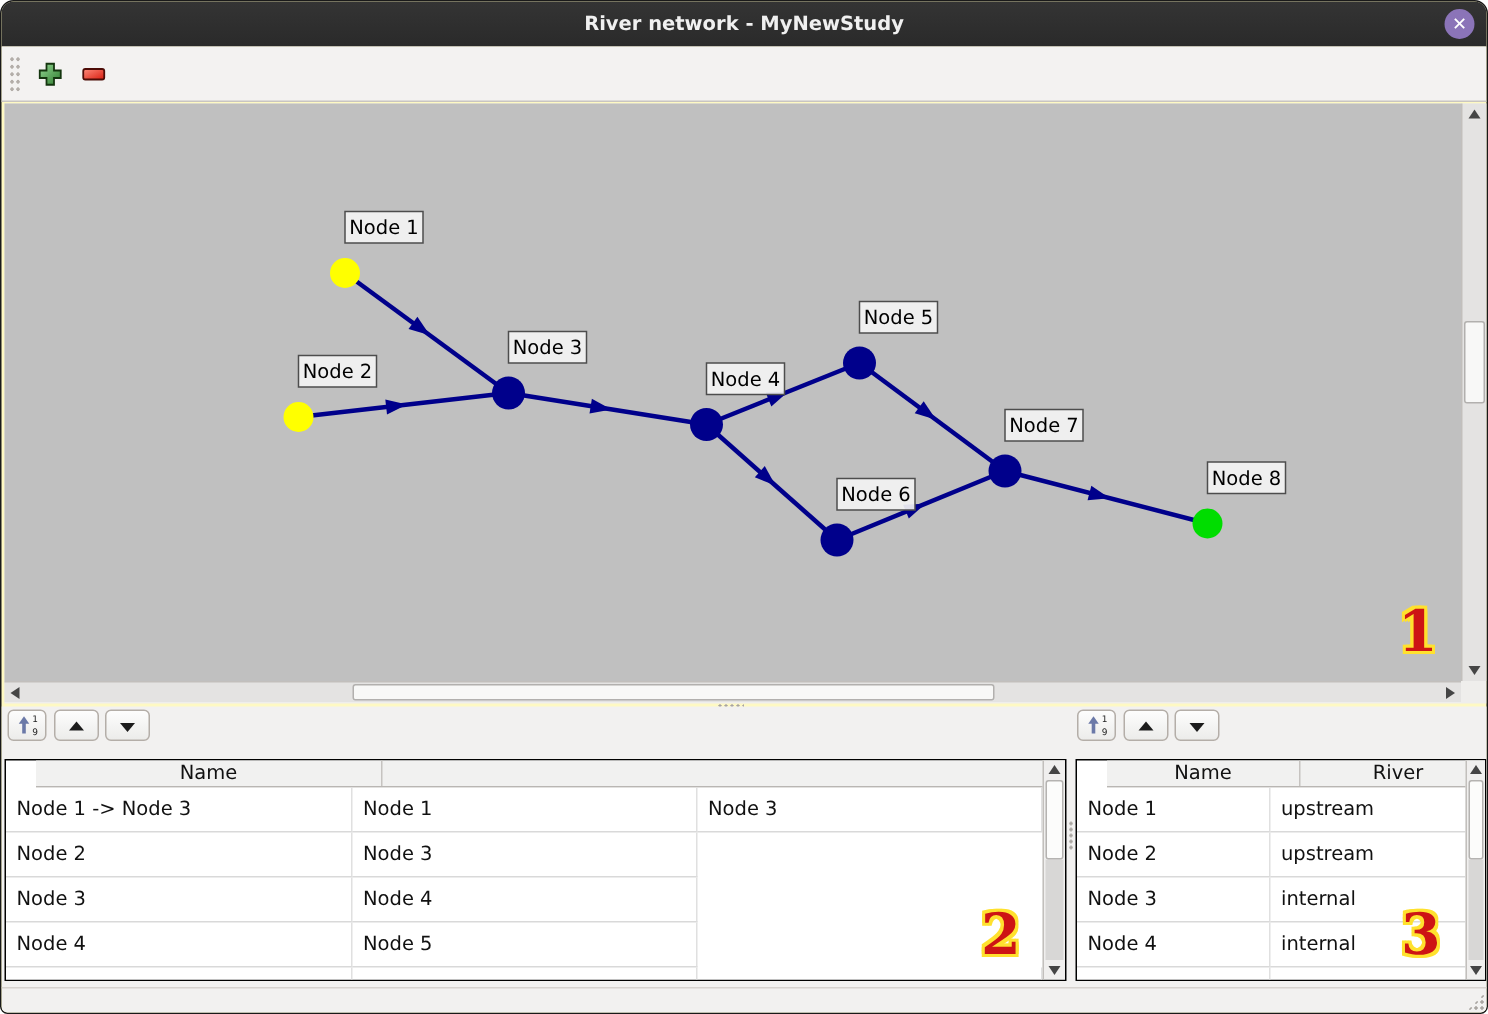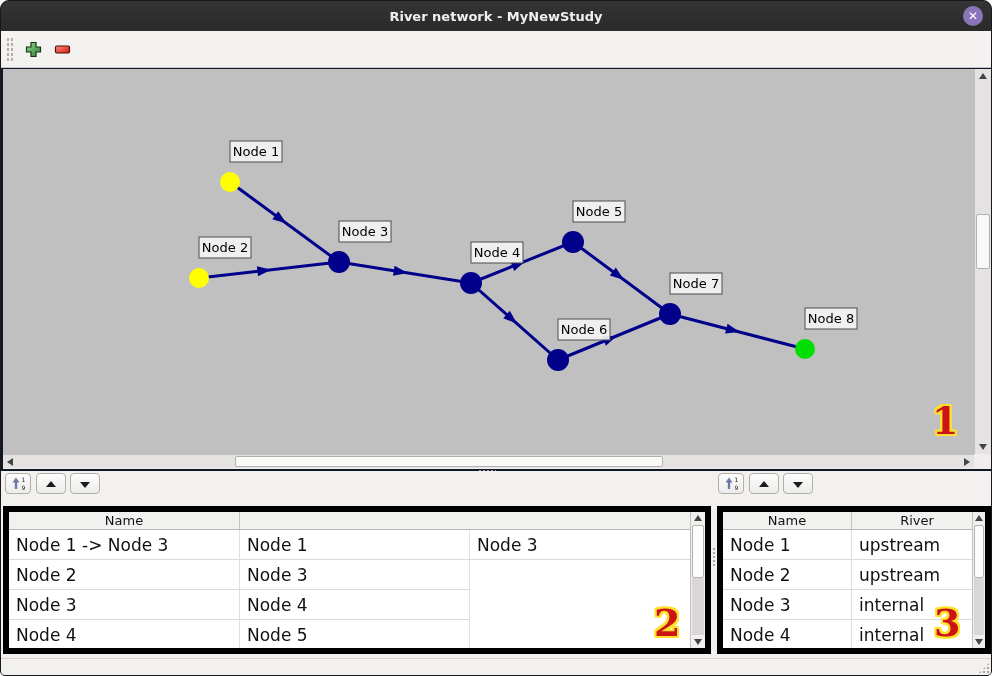--- a/index.html
+++ b/index.html
@@ -1,20 +1,20 @@
 <!DOCTYPE html>
 <html><head>
 <meta charset="utf-8">
 <style>
   html,body{margin:0;padding:0;background:#ffffff;}
   *{box-sizing:border-box;}
   .window{
     position:relative;width:992px;height:676px;
     font-family:"DejaVu Sans","Liberation Sans",sans-serif;font-size:13px;color:#1a1a1a;
-    background:#0f172a;border:1px solid #191919;border-radius:9px 9px 5px 5px;overflow:hidden;
+    background:#fef9c3;border:1px solid #191919;border-radius:9px 9px 5px 5px;overflow:hidden;
   }
   
   .titlebar{position:absolute;left:0;top:0;width:100%;height:30px;
     background:linear-gradient(#343434,#2a2a2a);display:flex;align-items:center;justify-content:center;}
   .titlebar .title{color:#f0f0f0;font-weight:bold;font-size:13px;}
   .closebtn{position:absolute;right:8px;top:5px;width:20px;height:20px;border-radius:50%;
     background:#8b74b8;color:#ffffff;display:flex;align-items:center;justify-content:center;
     font-size:12px;font-weight:bold;cursor:pointer;line-height:1;}
   
   .toolbar{position:absolute;left:0;top:30px;width:100%;height:37px;background:#f3f2f1;
@@ -41,33 +41,33 @@
   .h-thumb{position:absolute;top:1px;height:11px;left:232px;width:428px;background:#f8f8f7;border:1px solid #b2b0ae;border-radius:2px;cursor:pointer;}
   .mid-grip{position:absolute;left:477px;top:468px;width:18px;height:4px;
     background-image:radial-gradient(#a9a5a1 1px,transparent 1.2px);background-size:4px 3px;}
   
   .bottom-panel{position:absolute;left:0;top:470px;width:992px;height:187px;background:#f2f1f0;}
   .btn{position:absolute;top:2px;height:21px;background:linear-gradient(#fdfdfd,#ececea);
     border:1px solid #b4aea8;border-radius:4px;display:flex;align-items:center;justify-content:center;
     padding:0;cursor:pointer;}
   .btn svg{display:block;}
   
-  .tbl{position:absolute;top:35px;height:148px;background:#ffffff;border:6px solid #000000;}
+  .tbl{position:absolute;top:35px;height:148px;background:#ffffff;border:1px solid #000000;padding-left:20px;}
   .tbl-left{left:2px;width:708px;}
   .tbl-right{left:716px;width:274px;}
   .thead{display:grid;height:18px;background:#f1f1f0;border-bottom:1px solid #b9b6b3;}
   .tbl-left .thead,.tbl-left .trow{grid-template-columns:231px 230px 230px;}
   .tbl-right .thead,.tbl-right .trow{grid-template-columns:129px 131px;}
   .th{display:flex;align-items:center;justify-content:center;border-right:1px solid #c6c3c0;
     font-size:13px;color:#111;overflow:hidden;}
   .tbody{position:absolute;left:0;top:18px;right:15px;bottom:0;overflow:hidden;}
   .tbl-right .tbody{right:13px;}
   .trow{display:grid;height:30px;background:#ffffff;}
   .td{display:flex;align-items:center;padding-left:7px;border-right:1px solid #e0e0e0;
-    border-bottom:1px solid #d9d9d9;font-size:17px;color:#111;white-space:nowrap;overflow:hidden;}
+    border-bottom:1px solid #d9d9d9;font-size:13px;color:#111;white-space:nowrap;overflow:hidden;}
   
   .tbl-sb{position:absolute;right:0;top:0;bottom:0;width:15px;background:#f0efee;border-left:1px solid #c2bfbc;}
   .tbl-right .tbl-sb{width:13px;}
   .tbl-sb .sb-btn{left:0;right:0;width:auto;height:12px;}
   .tbl-sb .sb-top{top:0;}
   .tbl-sb .sb-bot{bottom:0;}
   .tbl-sb .shade{position:absolute;left:1px;right:1px;top:66px;bottom:13px;background:#d8d7d6;}
   .tbl-sb .thumb{position:absolute;left:1px;right:1px;top:13px;height:53px;background:#fcfcfb;border:1px solid #b5b3b1;border-radius:2px;cursor:pointer;}
   .pane-splitter{position:absolute;left:711px;top:76px;width:4px;height:20px;
     background-image:radial-gradient(#a9a5a1 1px,transparent 1.2px);background-size:4px 4px;cursor:col-resize;}

